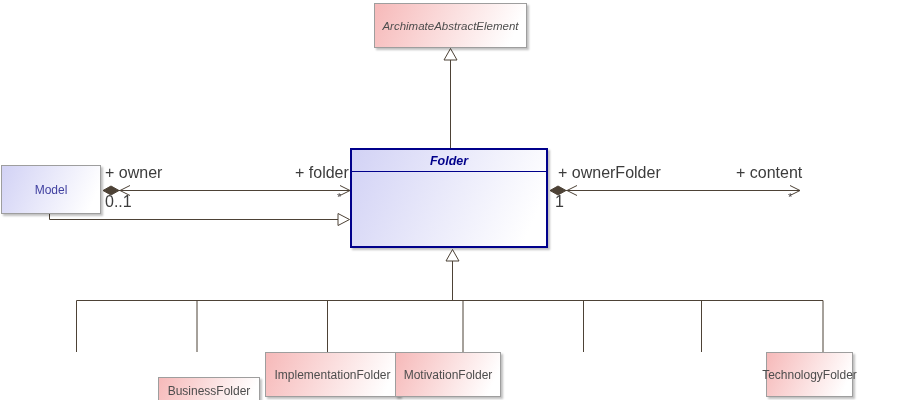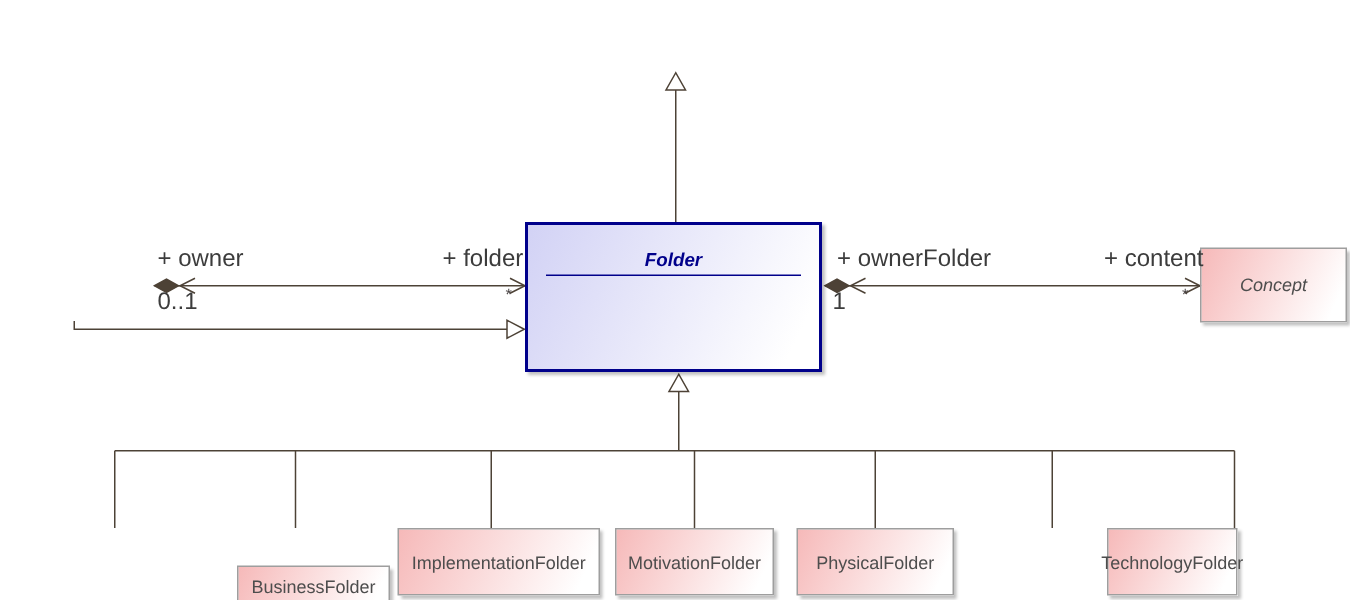--- a/index.html
+++ b/index.html
@@ -13,21 +13,21 @@
     box-shadow:2px 2px 2px rgba(0,0,0,0.25);
     display:flex;align-items:center;justify-content:center;
     font-size:12px;color:#4d4d4d;white-space:nowrap;
   }
   .pinkbox{background:linear-gradient(115deg,#f6b9b9 0%,#ffffff 90%);}
   .bluebox{background:linear-gradient(115deg,#d2d2f5 0%,#ffffff 90%);}
   .abstract{font-style:italic;}
   .model-text{color:#4040a0;}
   .folder-box{
     border:2px solid #00008b;
-    display:block;padding:12px;
+    display:block;padding:0;
   }
   .folder-title{
     height:21px;border-bottom:1px solid #00008b;
     display:flex;align-items:center;justify-content:center;
     font-weight:bold;font-style:italic;font-size:12.5px;color:#00008b;
   }
   svg.connectors{position:absolute;left:0;top:0;z-index:0;}
   .uml-class{z-index:1;}
   .edge-label{
     position:absolute;z-index:2;font-size:16px;color:#3c3c3c;white-space:nowrap;line-height:13px;
@@ -75,43 +75,43 @@
 
       <g>
         <path d="M550 190.5 H800"></path>
         <polygon points="550,190.5 558,186 566,190.5 558,195" fill="#4d4236"></polygon>
         <path d="M577 185.5 L567 190.5 L577 195.5"></path>
         <path d="M790 185.5 L800 190.5 L790 195.5"></path>
       </g>
     </g>
   </svg>
 
+  <div class="uml-class pinkbox abstract" style="left:374px;top:3px;width:153px;height:45px;font-size:11.5px;">
+    <span>ArchimateAbstractElement</span>
+  </div>
 
   <div class="uml-class bluebox folder-box" style="left:350px;top:148px;width:198px;height:100px;">
     <div class="folder-title">Folder</div>
   </div>
 
+  <div class="uml-class bluebox model-text" style="left:1px;top:165px;width:100px;height:49px;">
+    <span>Model</span>
+  </div>
 
-  <div class="uml-class pinkbox abstract" style="left:800px;top:165px;width:98px;height:50px;">
-    <span>Concept</span>
-  </div>
 
   <div class="uml-class pinkbox" style="left:158px;top:352px;width:102px;height:28px;margin-top:25px;">
     <span>BusinessFolder</span>
   </div>
   <div class="uml-class pinkbox" style="left:265px;top:352px;width:135px;height:45px;">
     <span>ImplementationFolder</span>
   </div>
-  <div class="uml-class pinkbox" style="left:410px;top:352px;width:106px;height:45px;">
+  <div class="uml-class pinkbox" style="left:395px;top:352px;width:106px;height:45px;">
     <span>MotivationFolder</span>
   </div>
-  <div class="uml-class pinkbox" style="left:531px;top:352px;width:105px;height:45px;">
-    <span>PhysicalFolder</span>
-  </div>
-  <div class="uml-class pinkbox" style="left:738px;top:352px;width:87px;height:45px;">
+  <div class="uml-class pinkbox" style="left:766px;top:352px;width:87px;height:45px;">
     <span>TechnologyFolder</span>
   </div>
 
   <span class="edge-label" style="left:105px;top:166px;">+ owner</span>
   <span class="edge-label" style="left:105px;top:195px;">0..1</span>
   <span class="edge-label right-align" style="left:295px;top:166px;width:50px;">+ folder</span>
   <span class="edge-label mult" style="left:337px;top:191px;">*</span>
 
   <span class="edge-label" style="left:558px;top:166px;">+ ownerFolder</span>
   <span class="edge-label" style="left:555px;top:195px;">1</span>

